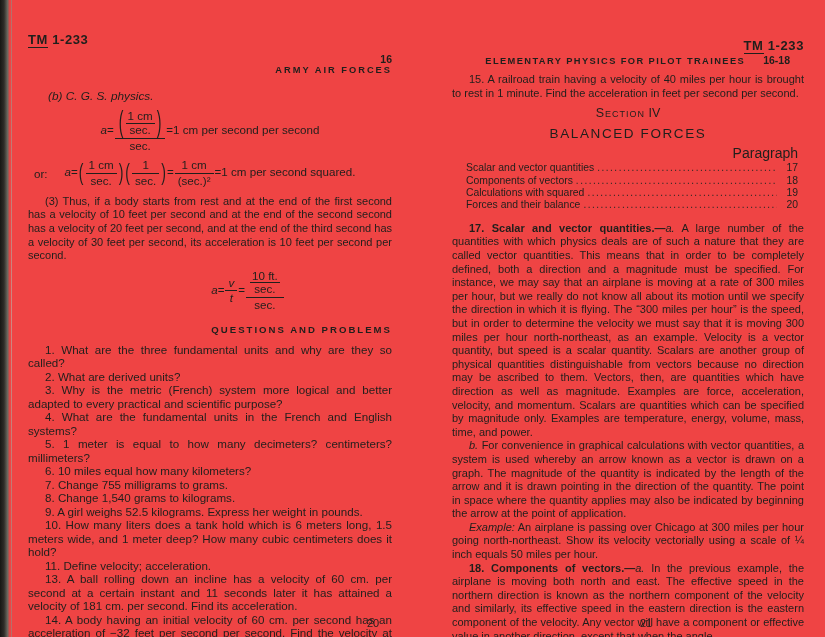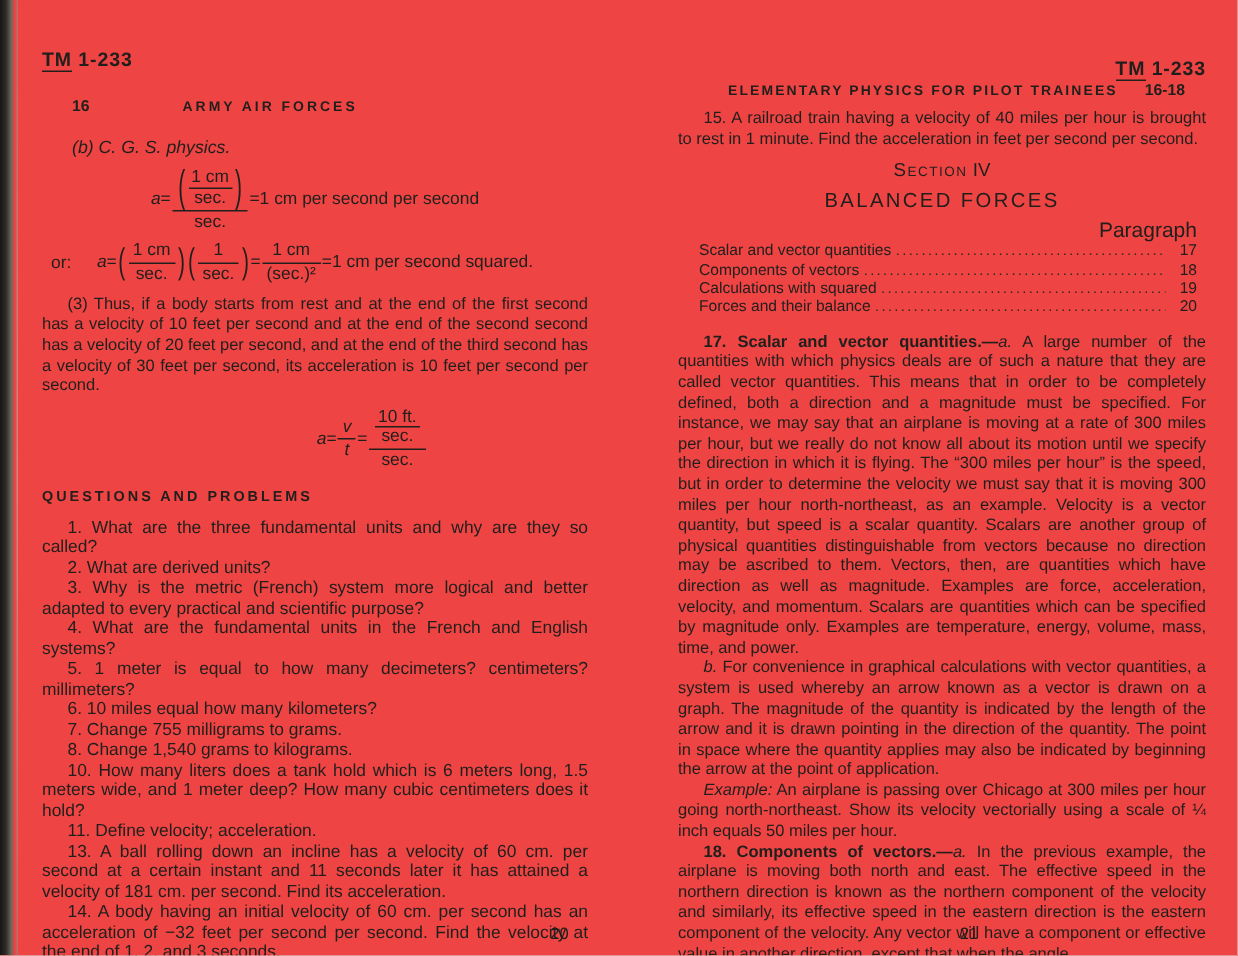--- a/index.html
+++ b/index.html
@@ -20,21 +20,21 @@
     position:absolute;left:11px;top:0;width:1px;height:637px;
     background:linear-gradient(180deg,#8f8b82,#b9b5ab 50%,#8f8b82);
     opacity:.6;
   }
   .page{position:absolute;top:0;}
   .page-left{left:28px;width:364px;top:32px;}
   .page-right{left:452px;width:352px;top:38px;}
 
   .tm{font-weight:bold;font-size:13px;letter-spacing:.6px;}
   .tm .tm-u{border-bottom:1.4px solid #201f1c;padding-bottom:0px;}
-  .hdr-row{display:flex;align-items:center;font-size:9.8px;margin-top:18px;}
+  .hdr-row{display:flex;align-items:flex-end;font-size:9.8px;margin-top:6px;flex-direction:column;}
   .hdr-row .folio{font-weight:bold;margin-left:20px;font-size:10.5px;}
   .hdr-row .runtitle{letter-spacing:2px;font-weight:bold;margin-left:62px;font-size:9.3px;}
   .page-right .tm{text-align:right;}
   .hdr-row-r{display:flex;justify-content:flex-end;align-items:baseline;margin-top:1px;margin-right:14px;}
   .hdr-row-r .runtitle-r{letter-spacing:1.4px;font-weight:bold;font-size:9.3px;}
   .hdr-row-r .folio-r{font-weight:bold;font-size:10.5px;margin-left:18px;}
 
   .body-txt{font-size:11px;line-height:13.6px;text-align:justify;margin:0;}
   .indent{text-indent:17px;}
   .cgs-head{font-style:italic;font-size:11.8px;margin:14px 0 2px 20px;}
@@ -43,21 +43,21 @@
   .formula .prefix{position:absolute;left:6px;top:50%;transform:translateY(-50%);}
   .fvar{font-style:italic;}
   .fr{display:inline-block;vertical-align:middle;text-align:center;margin:0 1px;}
   .fr .n{display:block;border-bottom:1px solid #201f1c;padding:0 3px 1px;}
   .fr .d{display:block;padding:1px 3px 0;}
   .fr .n .fr .n, .fr .n .fr .d{padding:0 2px;}
   .paren{display:inline-block;transform:scaleY(2.1);font-size:14px;vertical-align:middle;font-weight:400;margin:0 1px;position:relative;top:-1px;}
   .paren.sm{transform:scaleY(1.7);}
   .offset-r{transform:translateX(38px);}
 
-  .qp-head{text-align:left;font-size:9.6px;font-weight:bold;letter-spacing:2px;margin:12px 0 8px;}
+  .qp-head{text-align:right;font-size:9.6px;font-weight:bold;letter-spacing:2px;margin:12px 0 8px;}
   .q{font-size:11.6px;line-height:13.5px;text-align:justify;text-indent:17px;margin:0;}
 
   .section-head{text-align:center;font-size:12.5px;margin:6px 0 4px;}
   .section-head .sc{font-variant:small-caps;letter-spacing:1px;}
   .section-title{text-align:center;font-size:13.5px;letter-spacing:1.6px;margin:6px 0 4px;font-weight:500;}
   .toc{margin:2px 6px 10px 14px;font-size:10.4px;}
   .toc-para-label{text-align:right;font-size:14px;margin-bottom:1px;}
   .toc-row{display:flex;align-items:baseline;line-height:12.4px;}
   .toc-row .leader{flex:1;overflow:hidden;white-space:nowrap;margin:0 3px;}
   .toc-row .leader::before{content:"....................................................................................................";letter-spacing:1.5px;font-size:10px;color:#2a2925;}
@@ -104,20 +104,21 @@
     <div class="qp-head">QUESTIONS AND PROBLEMS</div>
 
     <p class="q">1. What are the three fundamental units and why are they so called?</p>
     <p class="q">2. What are derived units?</p>
     <p class="q">3. Why is the metric (French) system more logical and better adapted to every practical and scientific purpose?</p>
     <p class="q">4. What are the fundamental units in the French and English systems?</p>
     <p class="q">5. 1 meter is equal to how many decimeters? centimeters? millimeters?</p>
     <p class="q">6. 10 miles equal how many kilometers?</p>
     <p class="q">7. Change 755 milligrams to grams.</p>
     <p class="q">8. Change 1,540 grams to kilograms.</p>
+    <p class="q">9. A girl weighs 52.5 kilograms.  Express her weight in pounds.</p>
     <p class="q">10. How many liters does a tank hold which is 6 meters long, 1.5 meters wide, and 1 meter deep?  How many cubic centimeters does it hold?</p>
     <p class="q">11. Define velocity; acceleration.</p>
     <p class="q">13. A ball rolling down an incline has a velocity of 60 cm. per second at a certain instant and 11 seconds later it has attained a velocity of 181 cm. per second.  Find its acceleration.</p>
     <p class="q">14. A body having an initial velocity of 60 cm. per second has an acceleration of −32 feet per second per second.  Find the velocity at the end of 1, 2, and 3 seconds.</p>
   </div>
 
   <div class="page page-right">
     <div class="tm"><span class="tm-u">TM</span> <span>1-233</span></div>
     <div class="hdr-row-r">
       <span class="runtitle-r">ELEMENTARY PHYSICS FOR PILOT TRAINEES</span>

